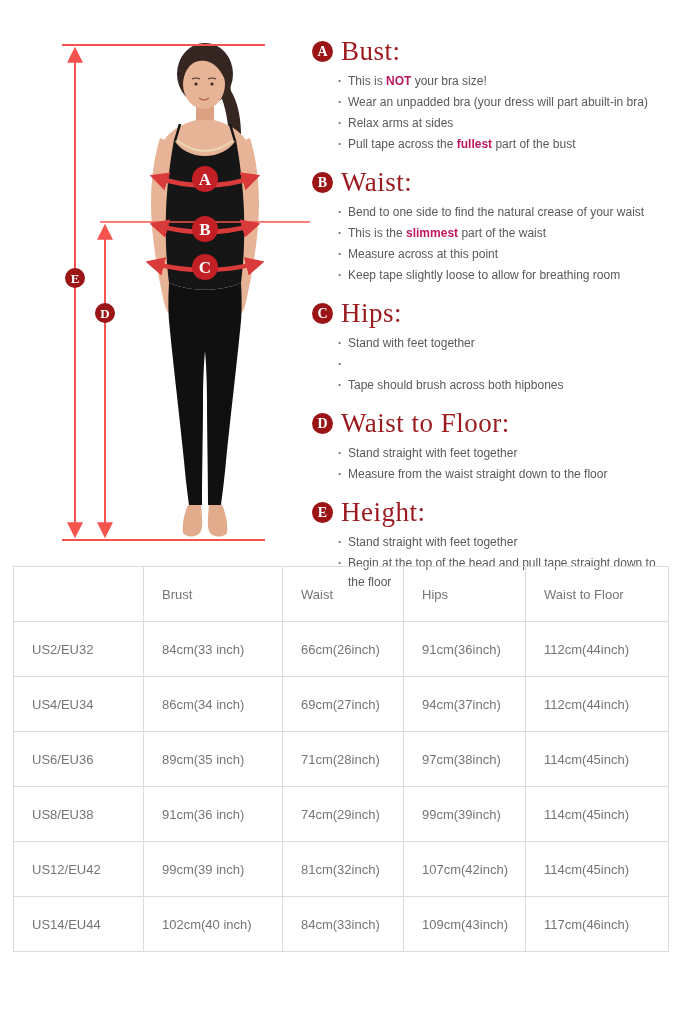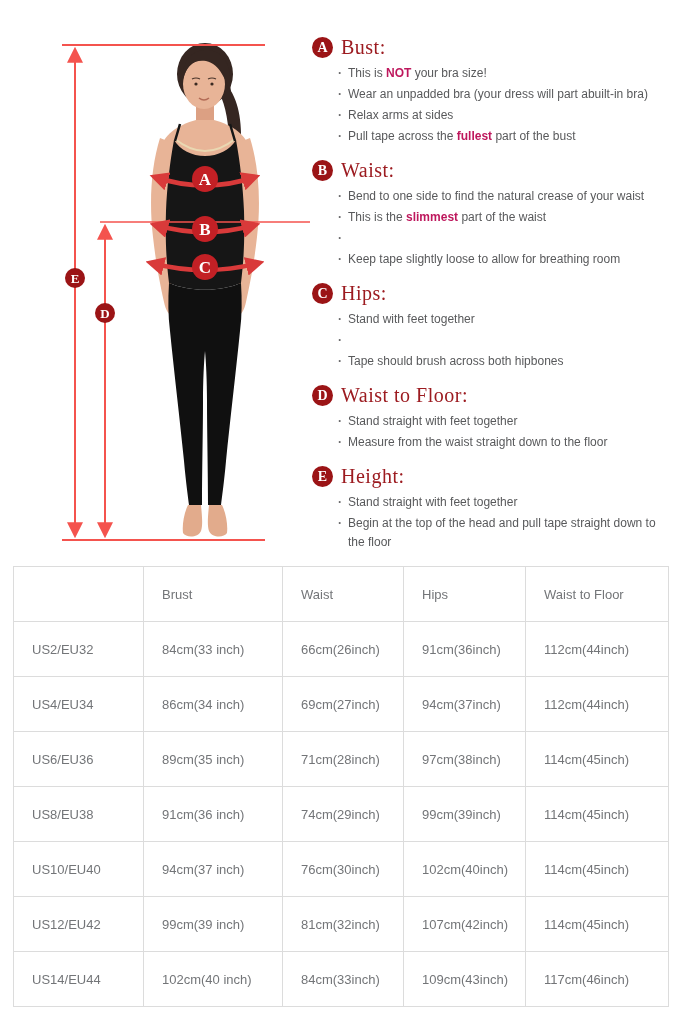--- a/index.html
+++ b/index.html
@@ -13,21 +13,21 @@
   .instructions{position:absolute;left:312px;top:36px;width:356px;}
   .section{margin-bottom:13px;}
   .sec-head{display:flex;align-items:center;margin-bottom:5px;}
   .badge{
     width:21px;height:21px;border-radius:50%;background:#9b1416;color:#fff;
     font-family:"Liberation Serif",serif;font-weight:bold;font-size:14px;
     display:flex;align-items:center;justify-content:center;flex:0 0 21px;
   }
   .sec-title{
     margin:0 0 0 8px;font-family:"Liberation Serif",serif;font-weight:normal;
-    font-size:20px;color:#9c1b20;letter-spacing:0.5px;
+    font-size:27px;color:#9c1b20;letter-spacing:0.5px;
   }
   .section[data-letter="D"] .sec-title{}
   .bullets{list-style:none;margin:0;padding:0 0 0 26px;}
   .bullets li{
     font-size:12px;color:#58595b;line-height:19px;margin:0 0 2px 0;
     display:flex;
   }
   .bullets .dot{color:#6a6a6c;margin-right:6px;font-weight:bold;}
   .bullets .hl{color:#be185d;font-weight:bold;}
   
@@ -171,20 +171,21 @@
           <li>
             <span class="dot">·</span>
             <span class="txt">Bend to one side to find the natural crease of your waist</span>
           </li>
           <li>
             <span class="dot">·</span>
             <span class="txt">This is the <b class="hl">slimmest</b> part of the waist</span>
           </li>
           <li>
             <span class="dot">·</span>
+            <span class="txt">Measure across at this point</span>
           </li>
           <li>
             <span class="dot">·</span>
             <span class="txt">Keep tape slightly loose to allow for breathing room</span>
           </li>
         </ul>
       </div>
       <div class="section" data-letter="C">
         <div class="sec-head">
           <span class="badge">C</span>
@@ -278,27 +279,20 @@
           <td>114cm(45inch)</td>
         </tr>
         <tr>
           <td>US8/EU38</td>
           <td>91cm(36 inch)</td>
           <td>74cm(29inch)</td>
           <td>99cm(39inch)</td>
           <td>114cm(45inch)</td>
         </tr>
         <tr>
-          <td>US10/EU40</td>
-          <td>94cm(37 inch)</td>
-          <td>76cm(30inch)</td>
-          <td>102cm(40inch)</td>
-          <td>114cm(45inch)</td>
-        </tr>
-        <tr>
           <td>US12/EU42</td>
           <td>99cm(39 inch)</td>
           <td>81cm(32inch)</td>
           <td>107cm(42inch)</td>
           <td>114cm(45inch)</td>
         </tr>
         <tr>
           <td>US14/EU44</td>
           <td>102cm(40 inch)</td>
           <td>84cm(33inch)</td>

